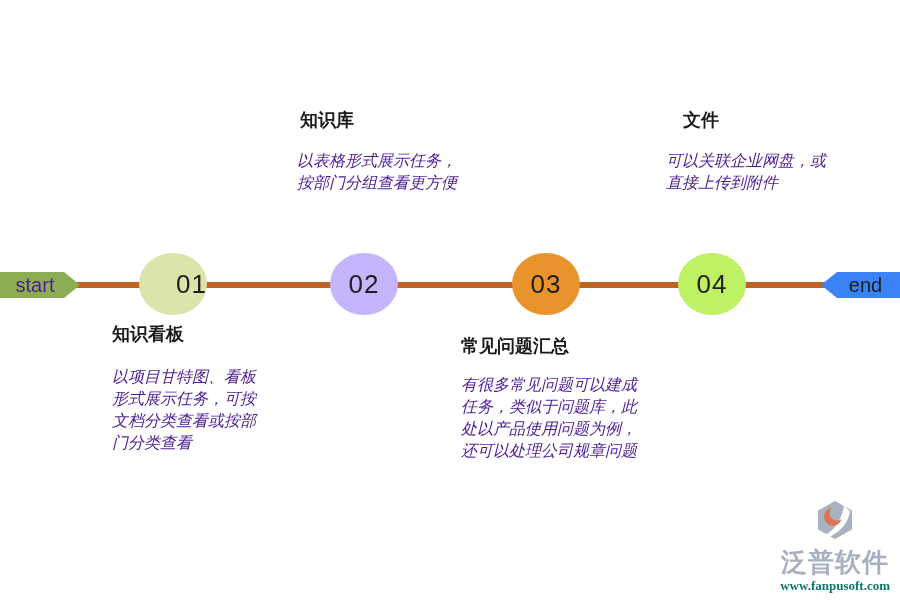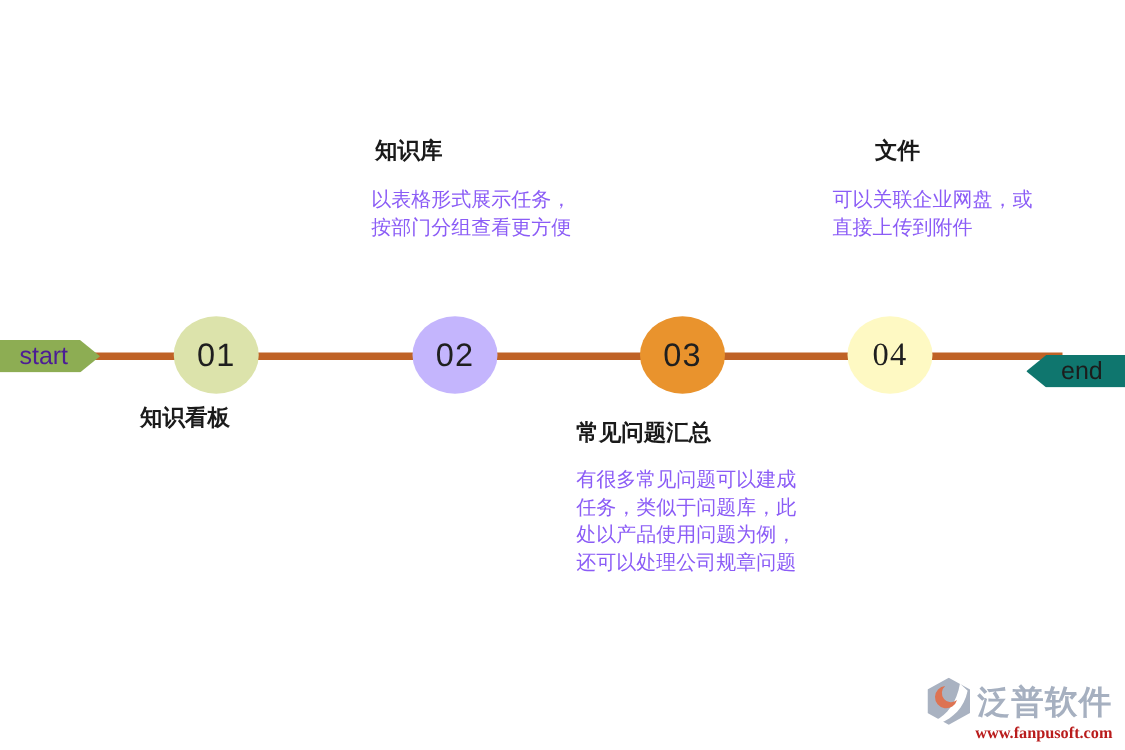--- a/index.html
+++ b/index.html
@@ -70,86 +70,89 @@
     position: absolute;
     font-size: 18px;
     font-weight: 600;
     color: #1a1a1a;
     white-space: nowrap;
   }
   .desc {
     position: absolute;
     font-size: 16px;
     line-height: 22px;
-    color: #8b5cf6;
+    color: #4c1d95;
+    font-style: italic;
   }
   .t1 { left: 112px; top: 322px; }
   .d1 { left: 112px; top: 366px; width: 152px; }
   .t2 { left: 300px; top: 108px; }
   .d2 { left: 297px; top: 150px; width: 168px; }
   .t3 { left: 461px; top: 334px; }
   .d3 { left: 461px; top: 374px; width: 186px; }
-  .t4 { left: 683px; top: 108px; margin-left: 17px; }
+  .t4 { left: 683px; top: 108px; }
   .d4 { left: 666px; top: 150px; width: 166px; }
 
   
   .logo {
     position: absolute;
     right: 10px; bottom: 6px;
     text-align: right;
   }
   .logo-row {
     display: flex;
     align-items: center;
     justify-content: center;
     gap: 6px;
+    flex-direction: column;
   }
   .brand {
     font-size: 26px;
     font-weight: 600;
     color: #a6b0c0;
     letter-spacing: 1px;
   }
   .url {
     font-size: 13px;
     font-weight: 700;
-    color: #b91c1c;
+    color: #0f766e;
     font-family: "Liberation Serif", "DejaVu Serif", serif;
     margin-top: -2px;
   }
 </style>
 </head>
 <body>
 
 <div class="canvas">
 
   <div class="tl-line" style="background-color: rgb(191, 98, 38);"></div>
 
   <div class="flag start" style="background-color: rgb(141, 173, 83);">
     <span>start</span>
   </div>
 
-  <div class="flag end" style="background-color: #0f766e; margin-top: 12px;">
+  <div class="flag end" style="background-color: #3b82f6;">
     <span>end</span>
   </div>
 
-  <div class="circle c1" style="background-color: rgb(220, 227, 171);">
+  <div class="circle c1" style="background-color: rgb(220, 227, 171); justify-content: flex-end;">
     <span class="num">01</span>
   </div>
   <div class="circle c2" style="background-color: #c4b5fd;">
     <span class="num">02</span>
   </div>
   <div class="circle c3" style="background-color: rgb(233, 147, 45);">
     <span class="num">03</span>
   </div>
-  <div class="circle c4" style="background-color: #fef9c3; font-family: Liberation Serif, serif;">
+  <div class="circle c4" style="background-color: #bef264;">
     <span class="num">04</span>
   </div>
 
   <div class="title t1">知识看板</div>
+  <div class="desc d1">以项目甘特图、看板形式展示任务，可按文档分类查看或按部门分类查看</div>
 
   <div class="title t2">知识库</div>
   <div class="desc d2">以表格形式展示任务，按部门分组查看更方便</div>
 
   <div class="title t3">常见问题汇总</div>
   <div class="desc d3">有很多常见问题可以建成任务，类似于问题库，此处以产品使用问题为例，还可以处理公司规章问题</div>
 
   <div class="title t4">文件</div>
   <div class="desc d4">可以关联企业网盘，或直接上传到附件</div>
 

